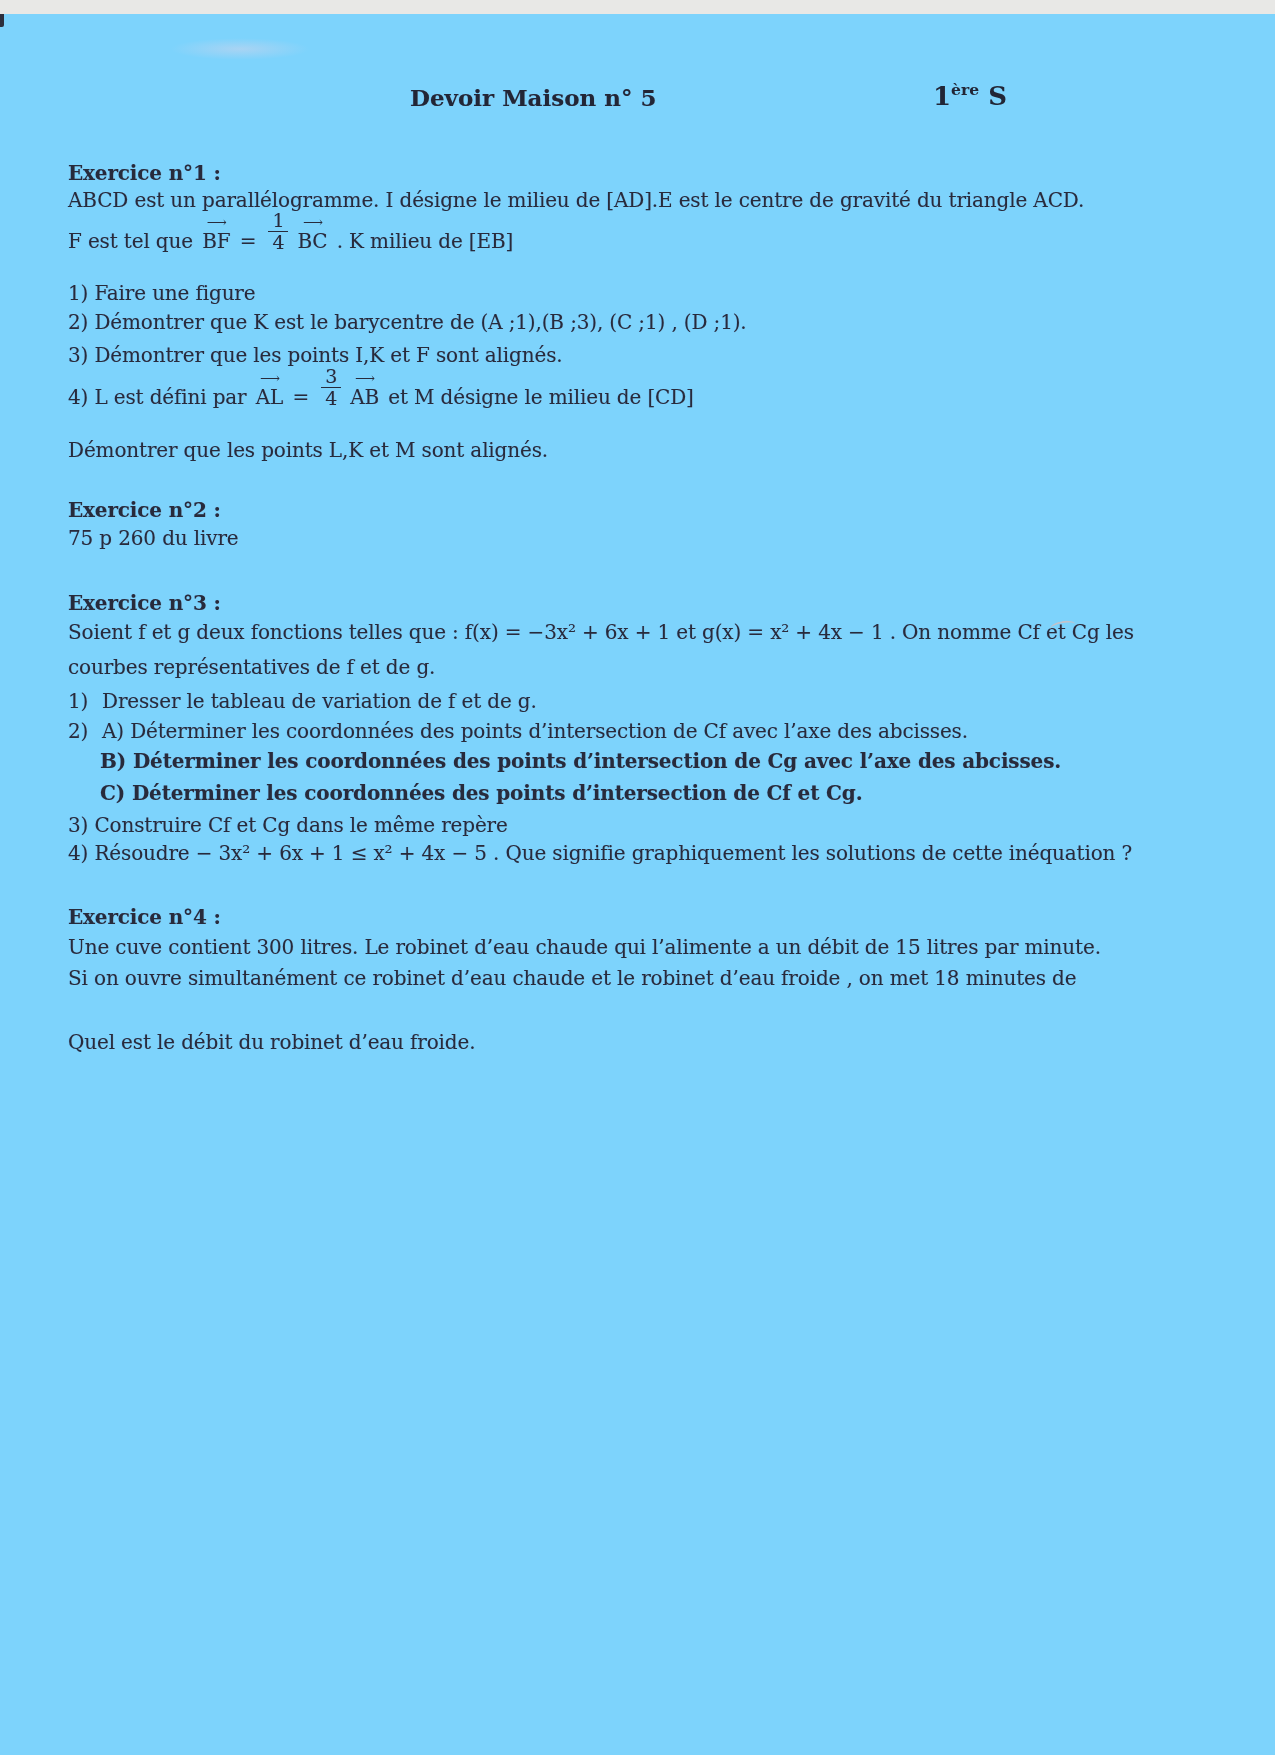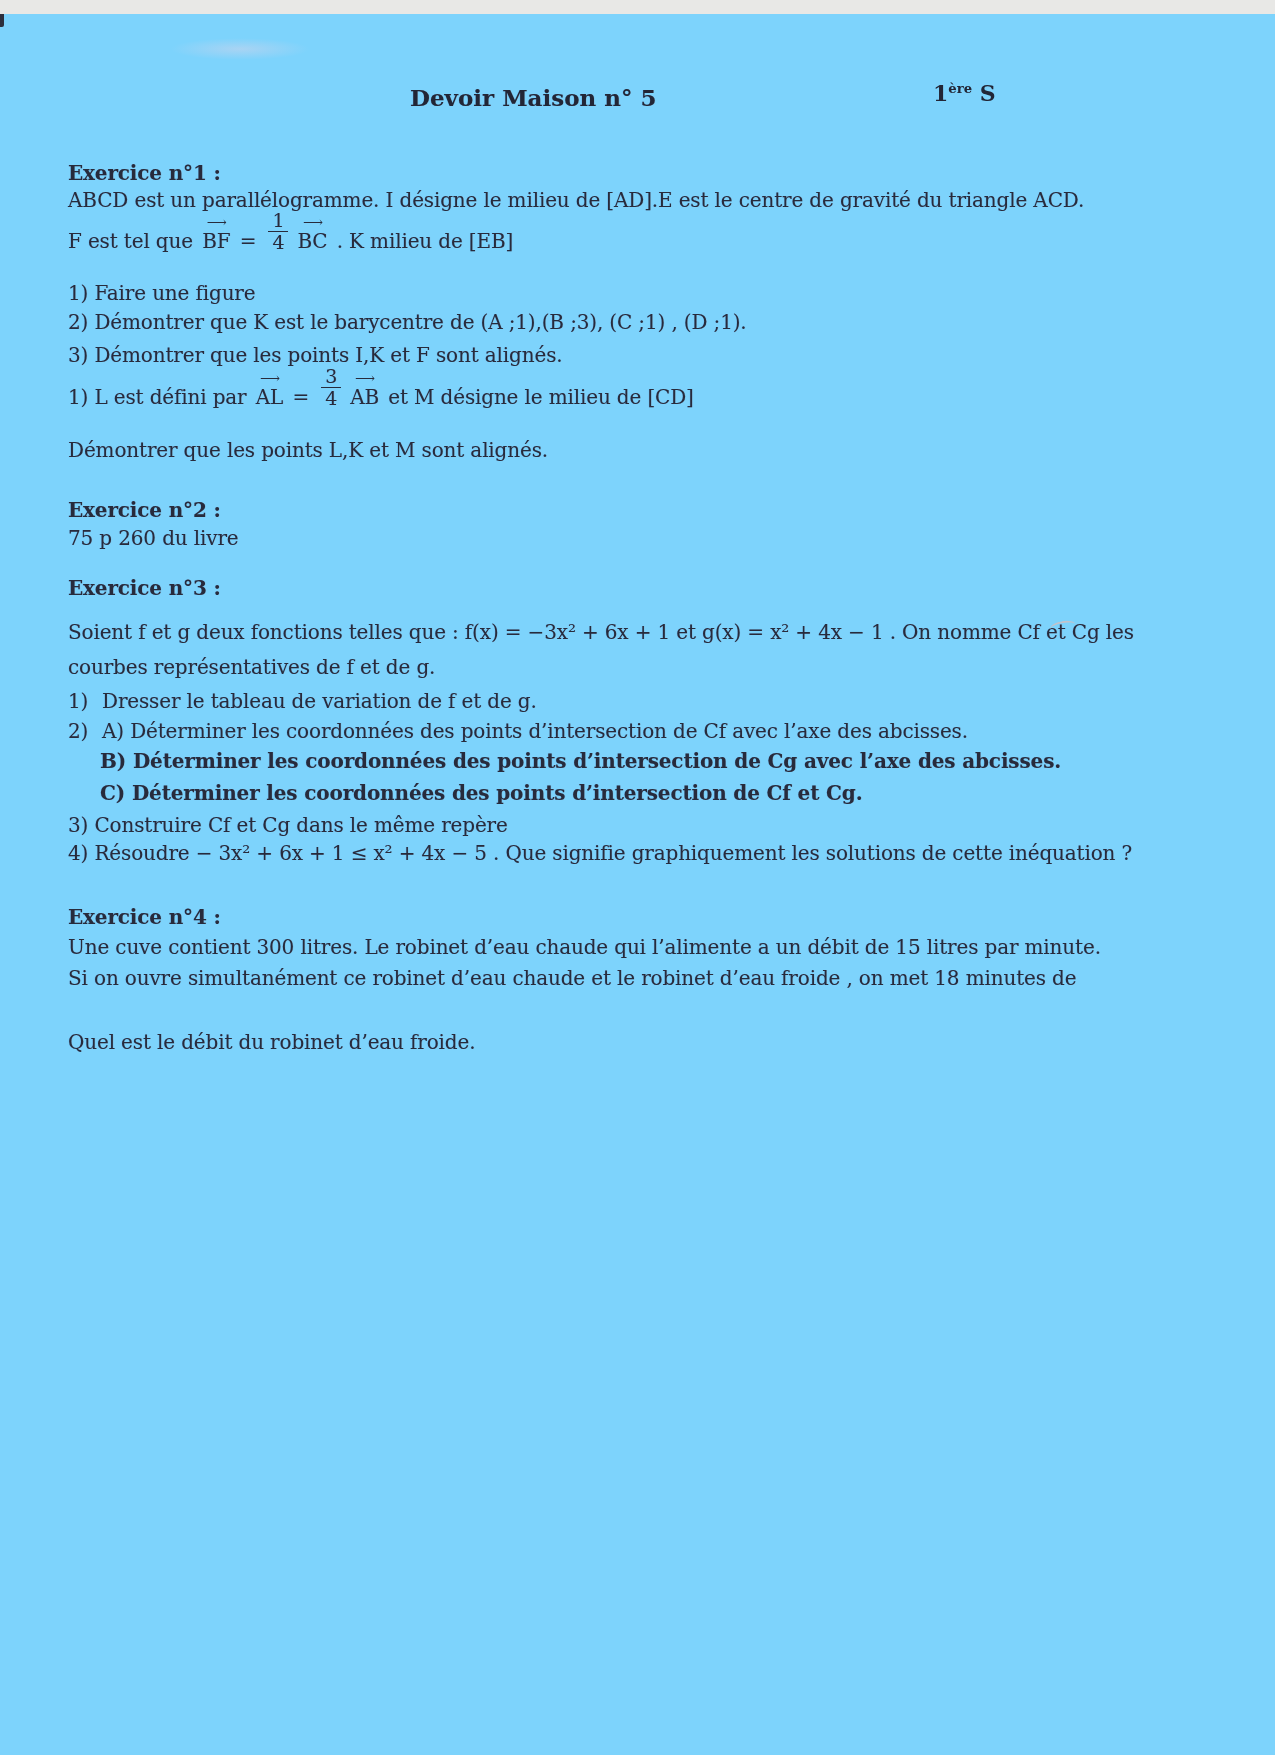--- a/index.html
+++ b/index.html
@@ -23,21 +23,21 @@
   }
   .heading{font-weight:bold;}
   .indent{left:100px;font-weight:bold;}
   .title{
     position:absolute;left:410px;top:70px;
     font-size:23px;font-weight:bold;color:#222636;
     text-shadow:0.5px 0.3px 0 rgba(150,60,50,0.16), -0.5px -0.3px 0 rgba(50,60,160,0.16);
   }
   .class-level{
     position:absolute;left:933px;top:66px;
-    font-size:22px;font-weight:bold;color:#222636;
+    font-size:26px;font-weight:bold;color:#222636;
   }
   .class-level sup{font-size:0.6em;vertical-align:super;}
   .qnum{display:inline-block;width:34px;}
   
   .formula{display:flex;align-items:flex-end;white-space:pre;}
   .vec{position:relative;display:inline-block;margin:0 3px;}
   .vec::before{
     content:"⟶";
     position:absolute;left:50%;top:-15px;
     transform:translateX(-50%);
@@ -95,34 +95,34 @@
     <span class="frac"><span class="fnum">1</span><span class="fden">4</span></span>
     <span class="vec"><span>BC</span></span>
     <span> . K milieu de [EB]</span>
   </div>
 
   <div class="line" style="top:267px">1) Faire une figure</div>
   <div class="line" style="top:296px">2) Démontrer que K est le barycentre de (A ;1),(B ;3), (C ;1) , (D ;1).</div>
   <div class="line" style="top:329px">3) Démontrer que les points I,K et F sont alignés.</div>
 
   <div class="line formula" style="top:352px">
-    <span>1) L est défini par </span>
+    <span>4) L est défini par </span>
     <span class="vec"><span>AL</span></span>
     <span> = </span>
     <span class="frac"><span class="fnum">3</span><span class="fden">4</span></span>
     <span class="vec"><span>AB</span></span>
     <span> et M désigne le milieu de [CD]</span>
   </div>
 
   <div class="line" style="top:424px">Démontrer que les points L,K et M sont alignés.</div>
 
   <div class="line heading" style="top:484px">Exercice n°2 :</div>
   <div class="line" style="top:512px">75 p 260 du livre</div>
 
-  <div class="line heading" style="top:562px">Exercice n°3 :</div>
+  <div class="line heading" style="top:577px">Exercice n°3 :</div>
   <div class="line" style="top:606px">Soient f et g deux fonctions telles que :  f(x) = −3x² + 6x + 1  et  g(x) = x² + 4x − 1 . On nomme Cf et Cg les</div>
   <div class="pen-mark"></div>
   <div class="line" style="top:641px">courbes représentatives de f et de g.</div>
 
   <div class="line" style="top:675px"><span class="qnum">1)</span><span>Dresser le tableau de variation de f  et de g.</span></div>
   <div class="line" style="top:705px"><span class="qnum">2)</span><span>A) Déterminer les coordonnées des points d’intersection de Cf avec l’axe des abcisses.</span></div>
   <div class="line indent" style="top:735px">B) Déterminer les coordonnées des points d’intersection de Cg avec l’axe des abcisses.</div>
   <div class="line indent" style="top:767px">C) Déterminer les coordonnées des points d’intersection de Cf et Cg.</div>
   <div class="line" style="top:799px">3) Construire Cf et Cg dans le même repère</div>
   <div class="line" style="top:827px">4) Résoudre  − 3x² + 6x + 1 ≤ x² + 4x − 5  . Que signifie graphiquement les solutions de cette inéquation ?</div>

